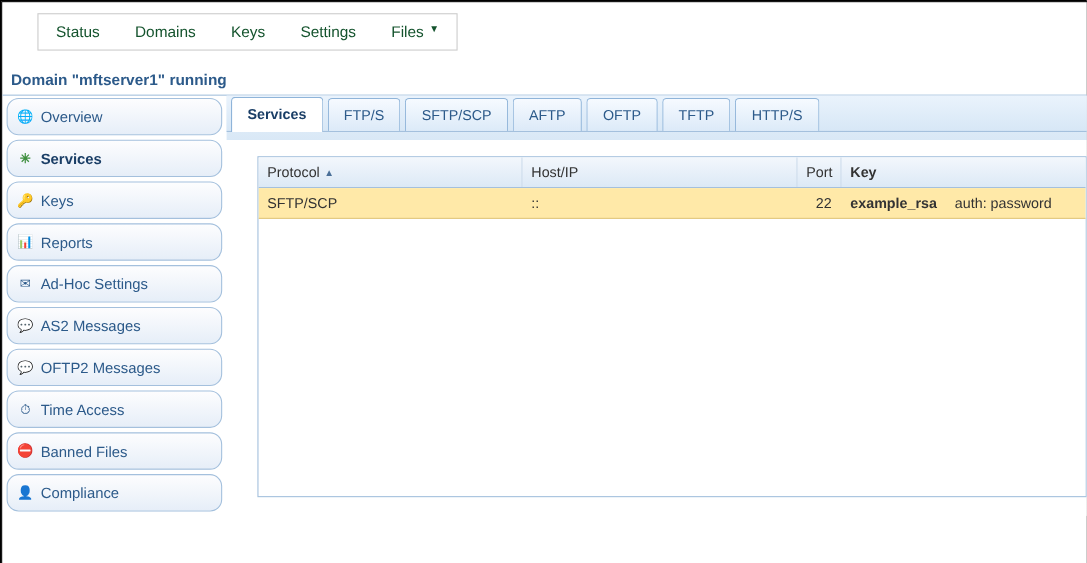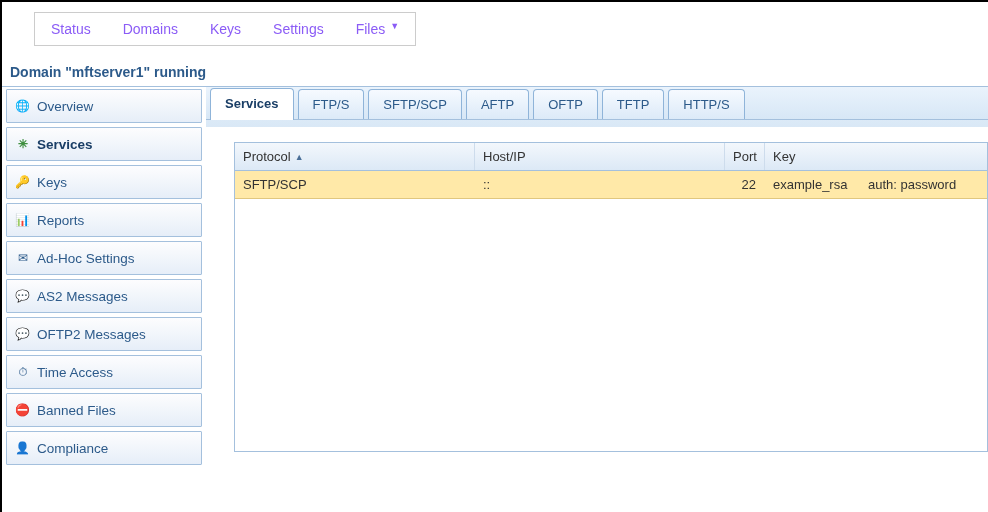--- a/index.html
+++ b/index.html
@@ -19,21 +19,21 @@
 
 .topnav {
   display: flex;
   margin: 10px 0 0 32px;
   border: 1px solid #ccc;
   width: fit-content;
   background: #fff;
 }
 .topnav-item {
   padding: 8px 16px;
-  color: #8b5cf6;
+  color: #14532d;
   font-size: 14px;
   cursor: pointer;
   display: flex;
   align-items: flex-start;
   gap: 5px;
 }
 .topnav-item .caret {
   font-size: 9px;
 }
 
@@ -53,21 +53,21 @@
   width: 204px;
   flex-shrink: 0;
   padding: 2px 4px 0 4px;
 }
 .sidebar-item {
   display: flex;
   align-items: center;
   gap: 6px;
   padding: 8px 8px;
   border: 1px solid #a4c0dd;
-  border-radius: 1px;
+  border-radius: 11px;
   margin-bottom: 4px;
   background: linear-gradient(#fdfdfe, #e6eef8);
   cursor: pointer;
   color: #2c5a8a;
   font-size: 13.5px;
 }
 .sidebar-item.selected {
   font-weight: bold;
   color: #1a3e66;
 }
@@ -152,21 +152,21 @@
   font-size: 13px;
   border-right: 1px solid transparent;
   color: #333;
 }
 .td.right { text-align: right; }
 
 .col-protocol { width: 240px; }
 .col-host    { width: 250px; align-items: center; }
 .col-port    { width: 40px; text-align:right; }
 .col-port.td { text-align:right;}
-.col-key     { width: 95px; }
+.col-key     { width: 95px; font-weight: bold; }
 .col-details { flex: 1; }
 
 
 .ic-overview::before { content:"🌐"; }
 .ic-services::before { content:"✳"; color:#3f8f3f; }
 .ic-keys::before     { content:"🔑"; }
 .ic-logging::before  { content:"🗒"; }
 .ic-reports::before  { content:"📊"; }
 .ic-adhoc::before    { content:"✉"; }
 .ic-as2::before      { content:"💬"; }

